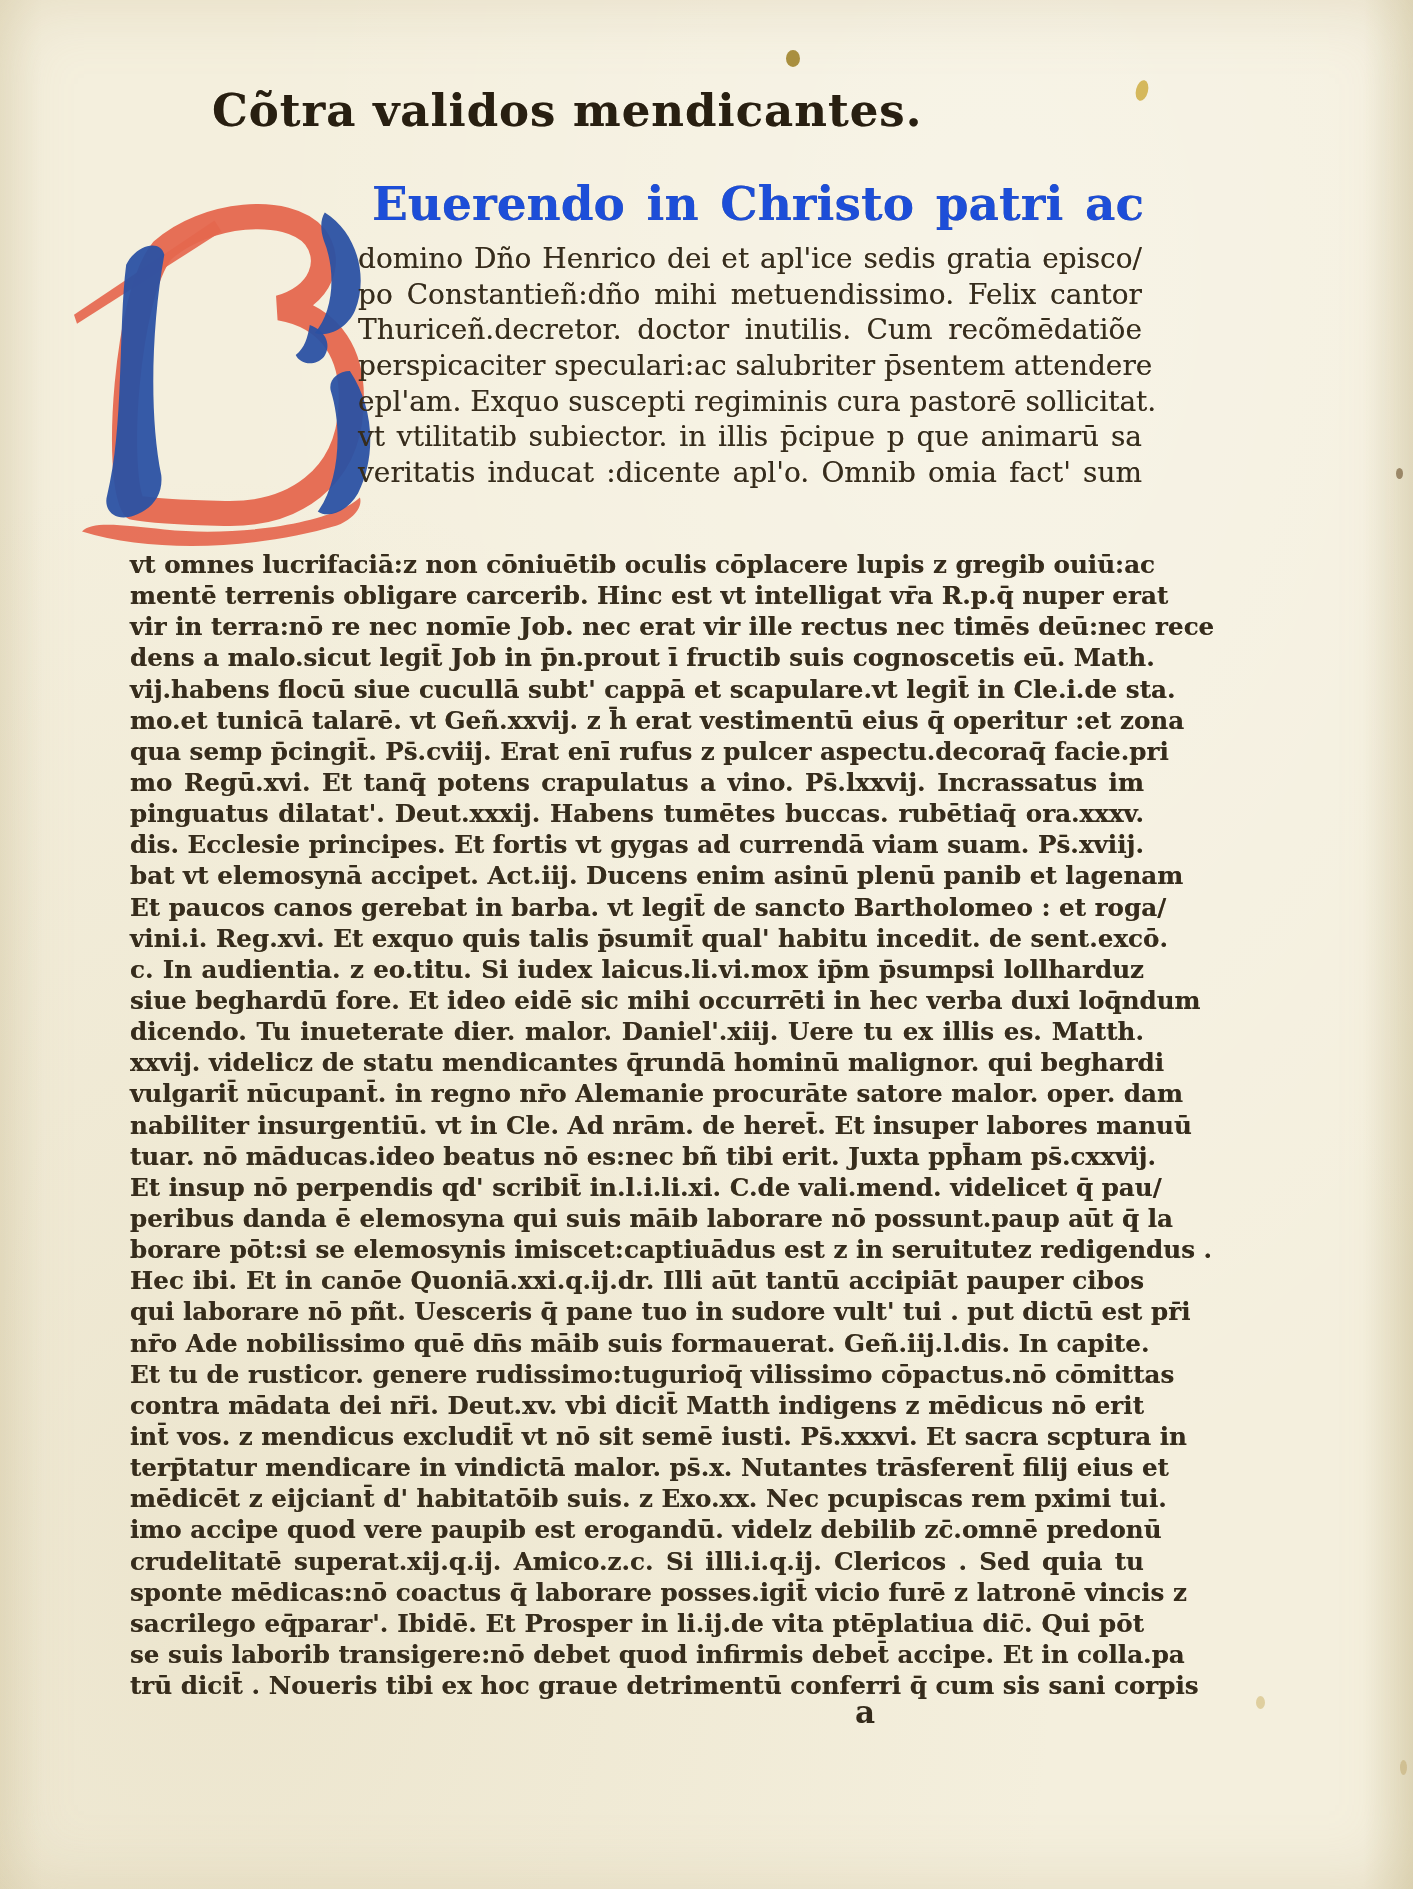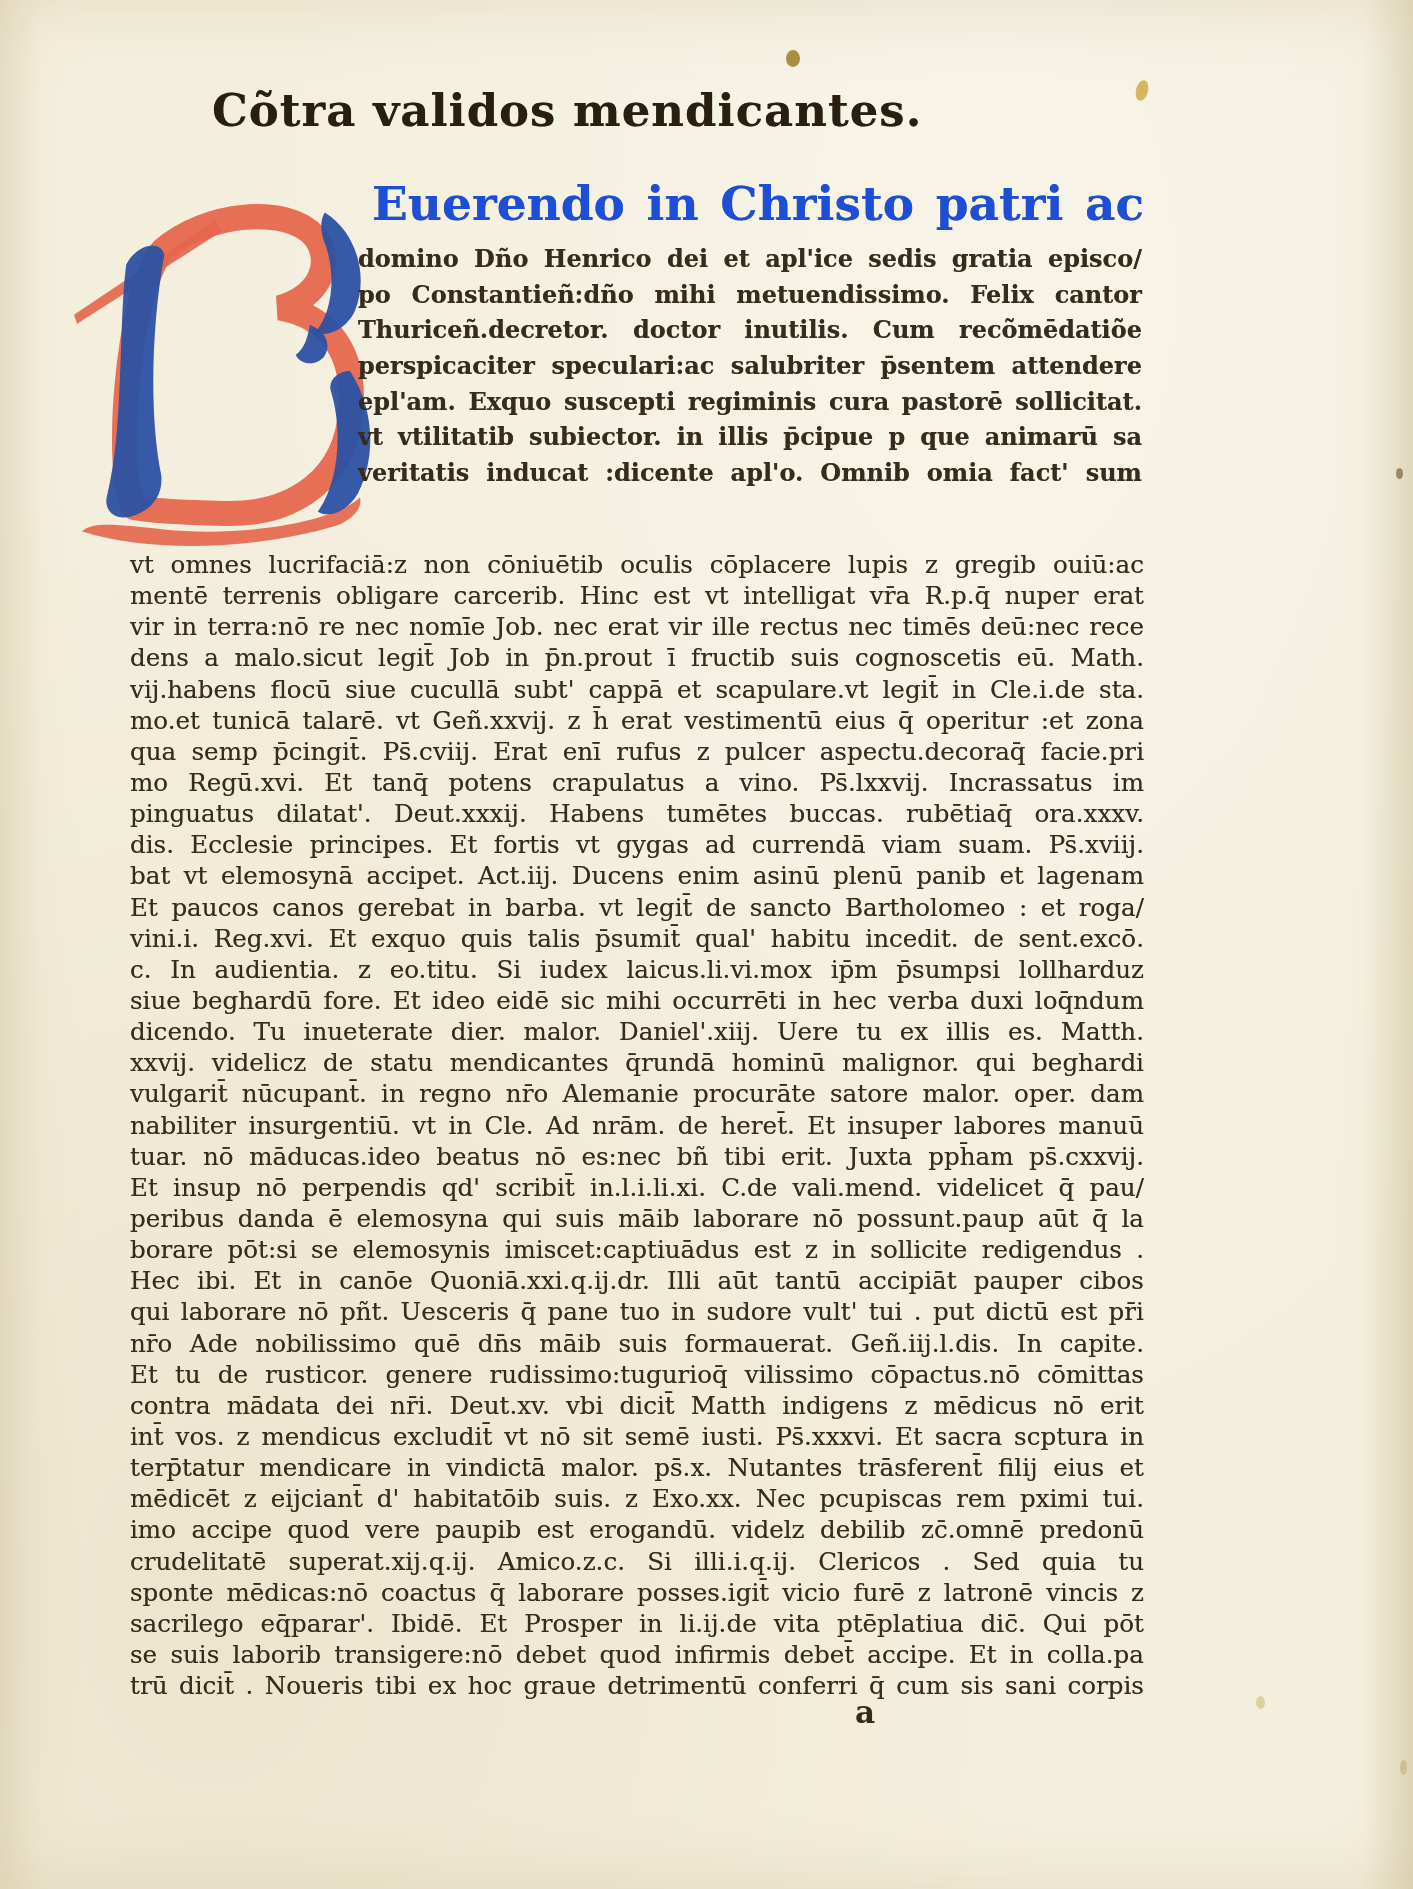--- a/index.html
+++ b/index.html
@@ -23,27 +23,27 @@
     font-size:45px;font-weight:bold;letter-spacing:1px;color:#281f11;
     white-space:nowrap;
   }
   .opening-line{
     position:absolute;left:372px;top:176px;width:772px;
     font-size:47px;font-weight:bold;color:#1d4ed8;
     text-align:justify;text-align-last:justify;
   }
   .intro-block{
     position:absolute;left:358px;top:241px;width:784px;
-    font-size:24px;font-weight:bold;line-height:35.7px;
+    font-size:28px;font-weight:normal;line-height:35.7px;
     text-align:justify;
   }
   .intro-block .line{text-align-last:justify;height:35.7px;overflow:visible;white-space:nowrap;}
   .body-block{
     position:absolute;left:130px;top:549px;width:1014px;
-    font-size:24.6px;font-weight:normal;line-height:31.15px;
+    font-size:24.6px;font-weight:bold;line-height:31.15px;
     text-align:justify;
   }
   .body-block .line{text-align-last:justify;height:31.15px;overflow:visible;white-space:nowrap;}
   .signature{
     position:absolute;left:855px;top:1694px;
     font-size:31px;font-weight:bold;color:#342a1a;
   }
   .dropcap{
     position:absolute;left:74px;top:176px;width:306px;height:374px;
   }
@@ -114,21 +114,21 @@
     <div class="line">vini.i. Reg.xvi. Et exquo quis talis p̄sumit̄ qual' habitu incedit. de sent.excō.</div>
     <div class="line">c. In audientia. z eo.titu. Si iudex laicus.li.vi.mox ip̄m p̄sumpsi lollharduz</div>
     <div class="line">siue beghardū fore. Et ideo eidē sic mihi occurrēti in hec verba duxi loq̄ndum</div>
     <div class="line">dicendo. Tu inueterate dier. malor. Daniel'.xiij. Uere tu ex illis es. Matth.</div>
     <div class="line">xxvij. videlicz de statu mendicantes q̄rundā hominū malignor. qui beghardi</div>
     <div class="line">vulgarit̄ nūcupant̄. in regno nr̄o Alemanie procurāte satore malor. oper. dam</div>
     <div class="line">nabiliter insurgentiū. vt in Cle. Ad nrām. de heret̄. Et insuper labores manuū</div>
     <div class="line">tuar. nō māducas.ideo beatus nō es:nec bñ tibi erit. Juxta pph̄am ps̄.cxxvij.</div>
     <div class="line">Et insup nō perpendis qd' scribit̄ in.l.i.li.xi. C.de vali.mend. videlicet q̄ pau/</div>
     <div class="line">peribus danda ē elemosyna qui suis māib laborare nō possunt.paup aūt q̄ la</div>
-    <div class="line">borare pōt:si se elemosynis imiscet:captiuādus est z in sollicite redigendus .</div>
+    <div class="line">borare pōt:si se elemosynis imiscet:captiuādus est z in seruitutez redigendus .</div>
     <div class="line">Hec ibi. Et in canōe Quoniā.xxi.q.ij.dr. Illi aūt tantū accipiāt pauper cibos</div>
     <div class="line">qui laborare nō pñt. Uesceris q̄ pane tuo in sudore vult' tui . put dictū est pr̄i</div>
     <div class="line">nr̄o Ade nobilissimo quē dn̄s māib suis formauerat. Geñ.iij.l.dis. In capite.</div>
     <div class="line">Et tu de rusticor. genere rudissimo:tugurioq̄ vilissimo cōpactus.nō cōmittas</div>
     <div class="line">contra mādata dei nr̄i. Deut.xv. vbi dicit̄ Matth indigens z mēdicus nō erit</div>
     <div class="line">int̄ vos. z mendicus excludit̄ vt nō sit semē iusti. Ps̄.xxxvi. Et sacra scptura in</div>
     <div class="line">terp̄tatur mendicare in vindictā malor. ps̄.x. Nutantes trāsferent̄ filij eius et</div>
     <div class="line">mēdicēt z eijciant̄ d' habitatōib suis. z Exo.xx. Nec pcupiscas rem pximi tui.</div>
     <div class="line">imo accipe quod vere paupib est erogandū. videlz debilib zc̄.omnē predonū</div>
     <div class="line">crudelitatē superat.xij.q.ij. Amico.z.c. Si illi.i.q.ij. Clericos . Sed quia tu</div>

